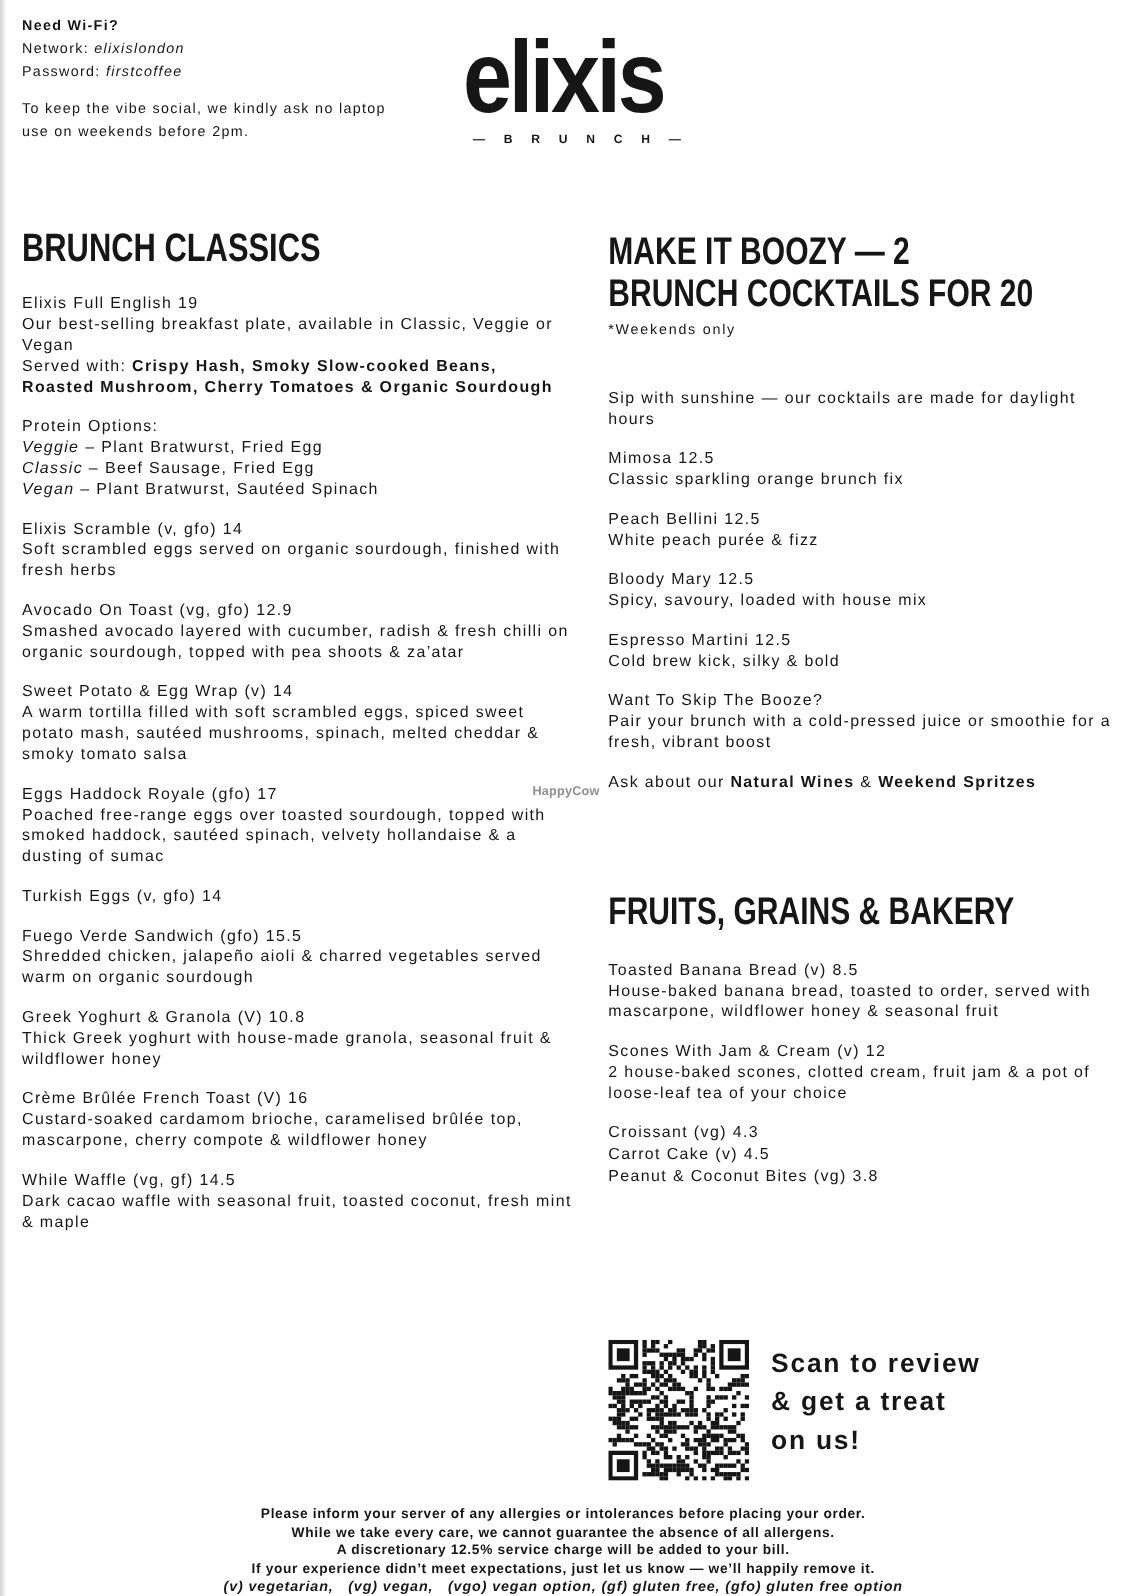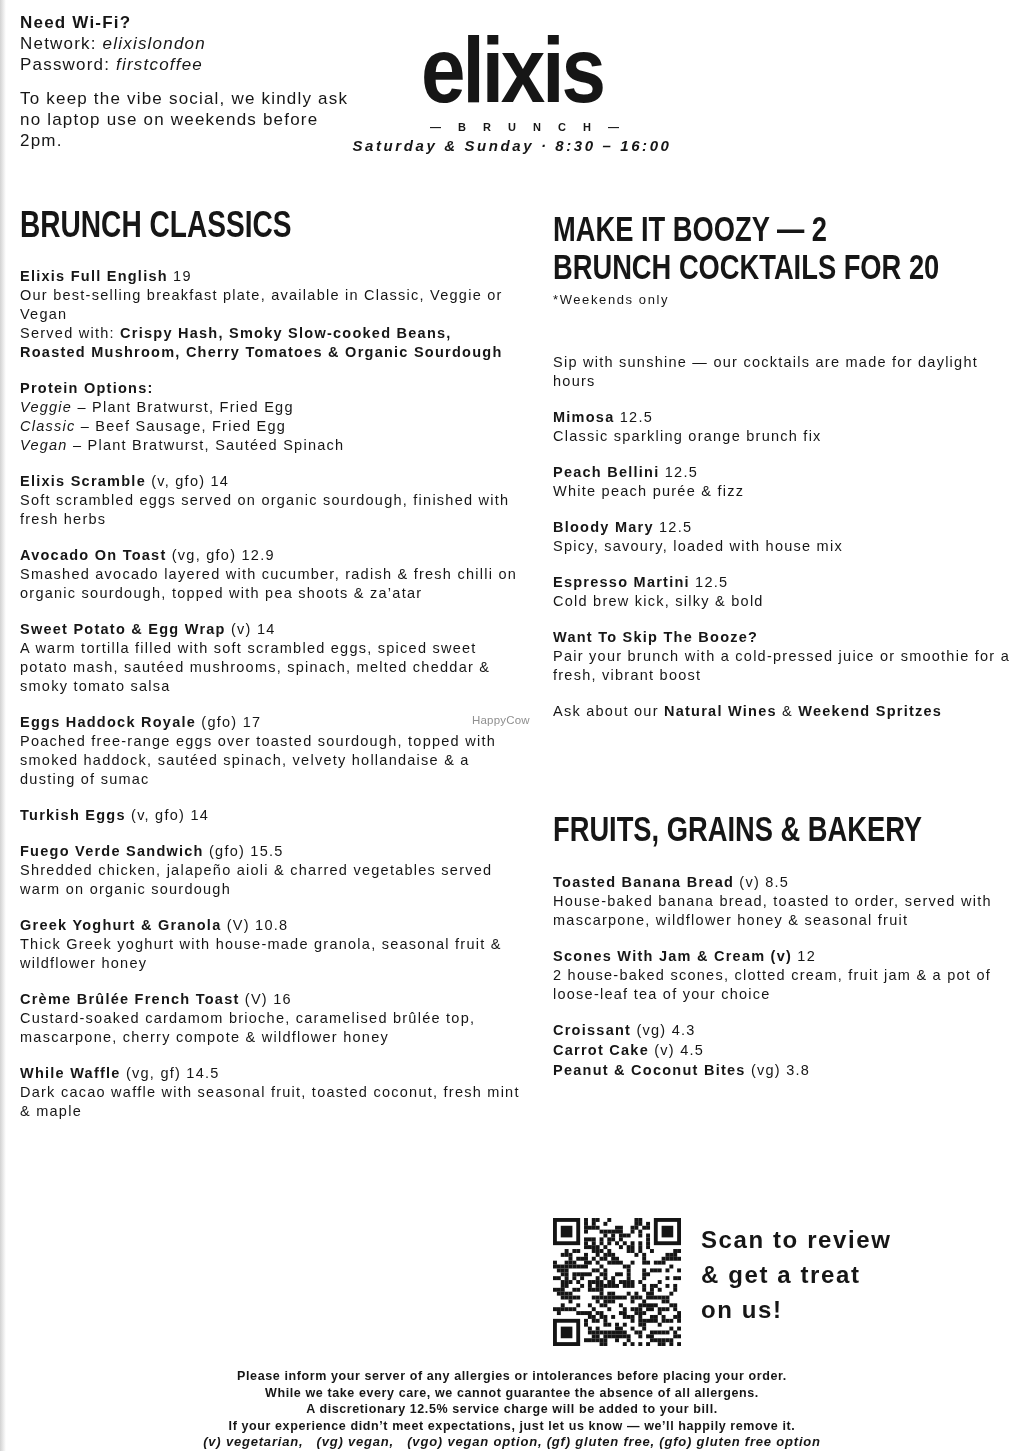--- a/index.html
+++ b/index.html
@@ -4,21 +4,21 @@
 <style>
   html,body{margin:0;padding:0;background:#ffffff;}
   .page{position:relative;width:1024px;height:1451px;background:#ffffff;overflow:hidden;
         color:#161616;font-family:"Liberation Sans","DejaVu Sans",sans-serif;}
   .edge{position:absolute;left:0;top:0;width:6px;height:1451px;
         background:linear-gradient(to right,#d2d2d2,#ffffff);}
   .i{font-style:italic;}
   .b{font-weight:bold;}
 
   
-  .wifi{position:absolute;left:20px;top:12px;width:345px;font-size:17px;
+  .wifi{position:absolute;left:20px;top:12px;width:345px;font-size:13px;
         letter-spacing:1.2px;line-height:21px;}
   .wifi .note{margin-top:13px;}
 
   
   .header{position:absolute;left:0;top:14px;width:100%;text-align:center;}
   .logo{font-size:80px;font-weight:bold;letter-spacing:-3px;line-height:98px;
         transform:scaleY(1.16);transform-origin:center top;}
   .menu-label{margin-top:9px;font-size:11px;font-weight:bold;letter-spacing:7px;padding-left:32px;}
   .hours{margin-top:4px;font-size:15px;font-weight:bold;font-style:italic;letter-spacing:2.6px;}
 
@@ -29,24 +29,24 @@
 
   h1,h2{margin:0;font-weight:bold;white-space:nowrap;letter-spacing:0;
         transform:scaleX(.78);transform-origin:left top;}
   h1{font-size:36px;line-height:40px;margin-bottom:22px;}
   .h2-boozy{font-size:35px;line-height:38px;margin-bottom:4px;}
   .h2-bakery{font-size:35px;line-height:40px;margin-bottom:24px;}
   .subtitle{font-size:13px;letter-spacing:1.6px;margin-bottom:44px;}
 
   .item{margin-bottom:17px;}
   .item.compact{margin-bottom:1px;}
-  .nm{font-weight:bold;}
+  .nm{font-weight:normal;}
   .sec-bakery{margin-top:88px;}
 
-  .watermark{position:absolute;left:472px;top:714px;font-size:11.5px;font-weight:normal;
+  .watermark{position:absolute;left:484px;top:714px;font-size:11.5px;font-weight:bold;
              color:#8f8f8f;letter-spacing:.2px;}
 
   
   .qr-row{position:absolute;left:553px;top:1218px;width:470px;height:140px;}
   .qr{position:absolute;left:0;top:0;width:128px;height:128px;}
   .qr-caption{position:absolute;left:148px;top:4px;font-size:24px;font-weight:bold;
               letter-spacing:1.6px;line-height:35px;white-space:nowrap;}
 
   
   .footer{position:absolute;left:0;top:1368px;width:100%;text-align:center;
@@ -68,21 +68,20 @@
     <div>
       <span>Password:</span>
       <span class="i">firstcoffee</span>
     </div>
     <div class="note">To keep the vibe social, we kindly ask no laptop use on weekends before 2pm.</div>
   </div>
 
   <div class="header">
     <div class="logo">elixis</div>
     <div class="menu-label">—  B R U N C H  —</div>
-    <div class="hours">Saturday &amp; Sunday · 8:30 – 16:00</div>
   </div>
 
   <div class="col col-left">
     <h1>BRUNCH CLASSICS</h1>
     <div id="classics-items">
         <div class="item">
           <div><span class="nm">Elixis Full English</span><span> 19</span></div>
           <div><span>Our best-selling breakfast plate, available in Classic, Veggie or Vegan</span></div>
           <div><span>Served with: </span><span style="font-weight: bold;">Crispy Hash, Smoky Slow-cooked Beans, Roasted Mushroom, Cherry Tomatoes &amp; Organic Sourdough</span></div>
         </div>

